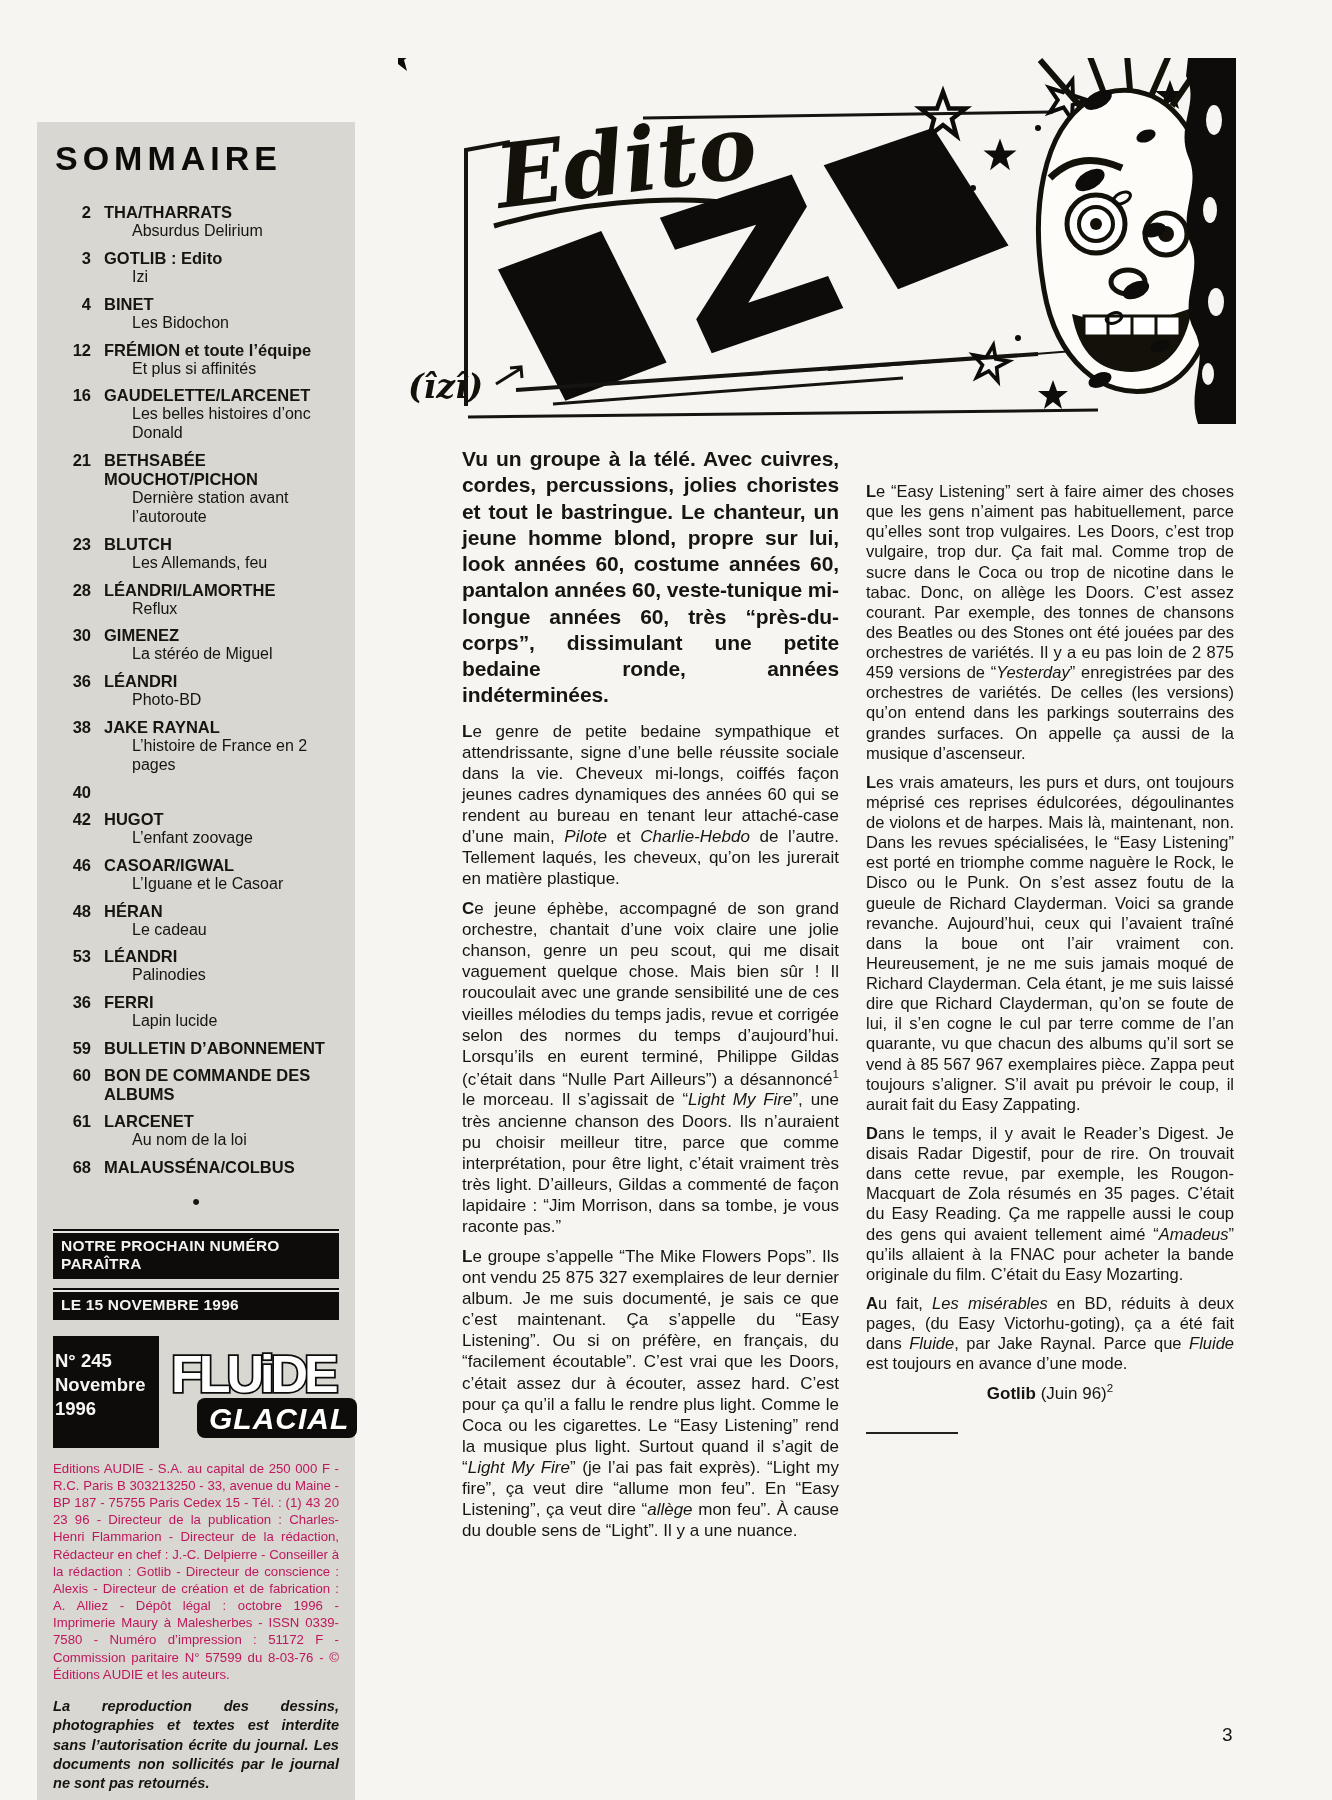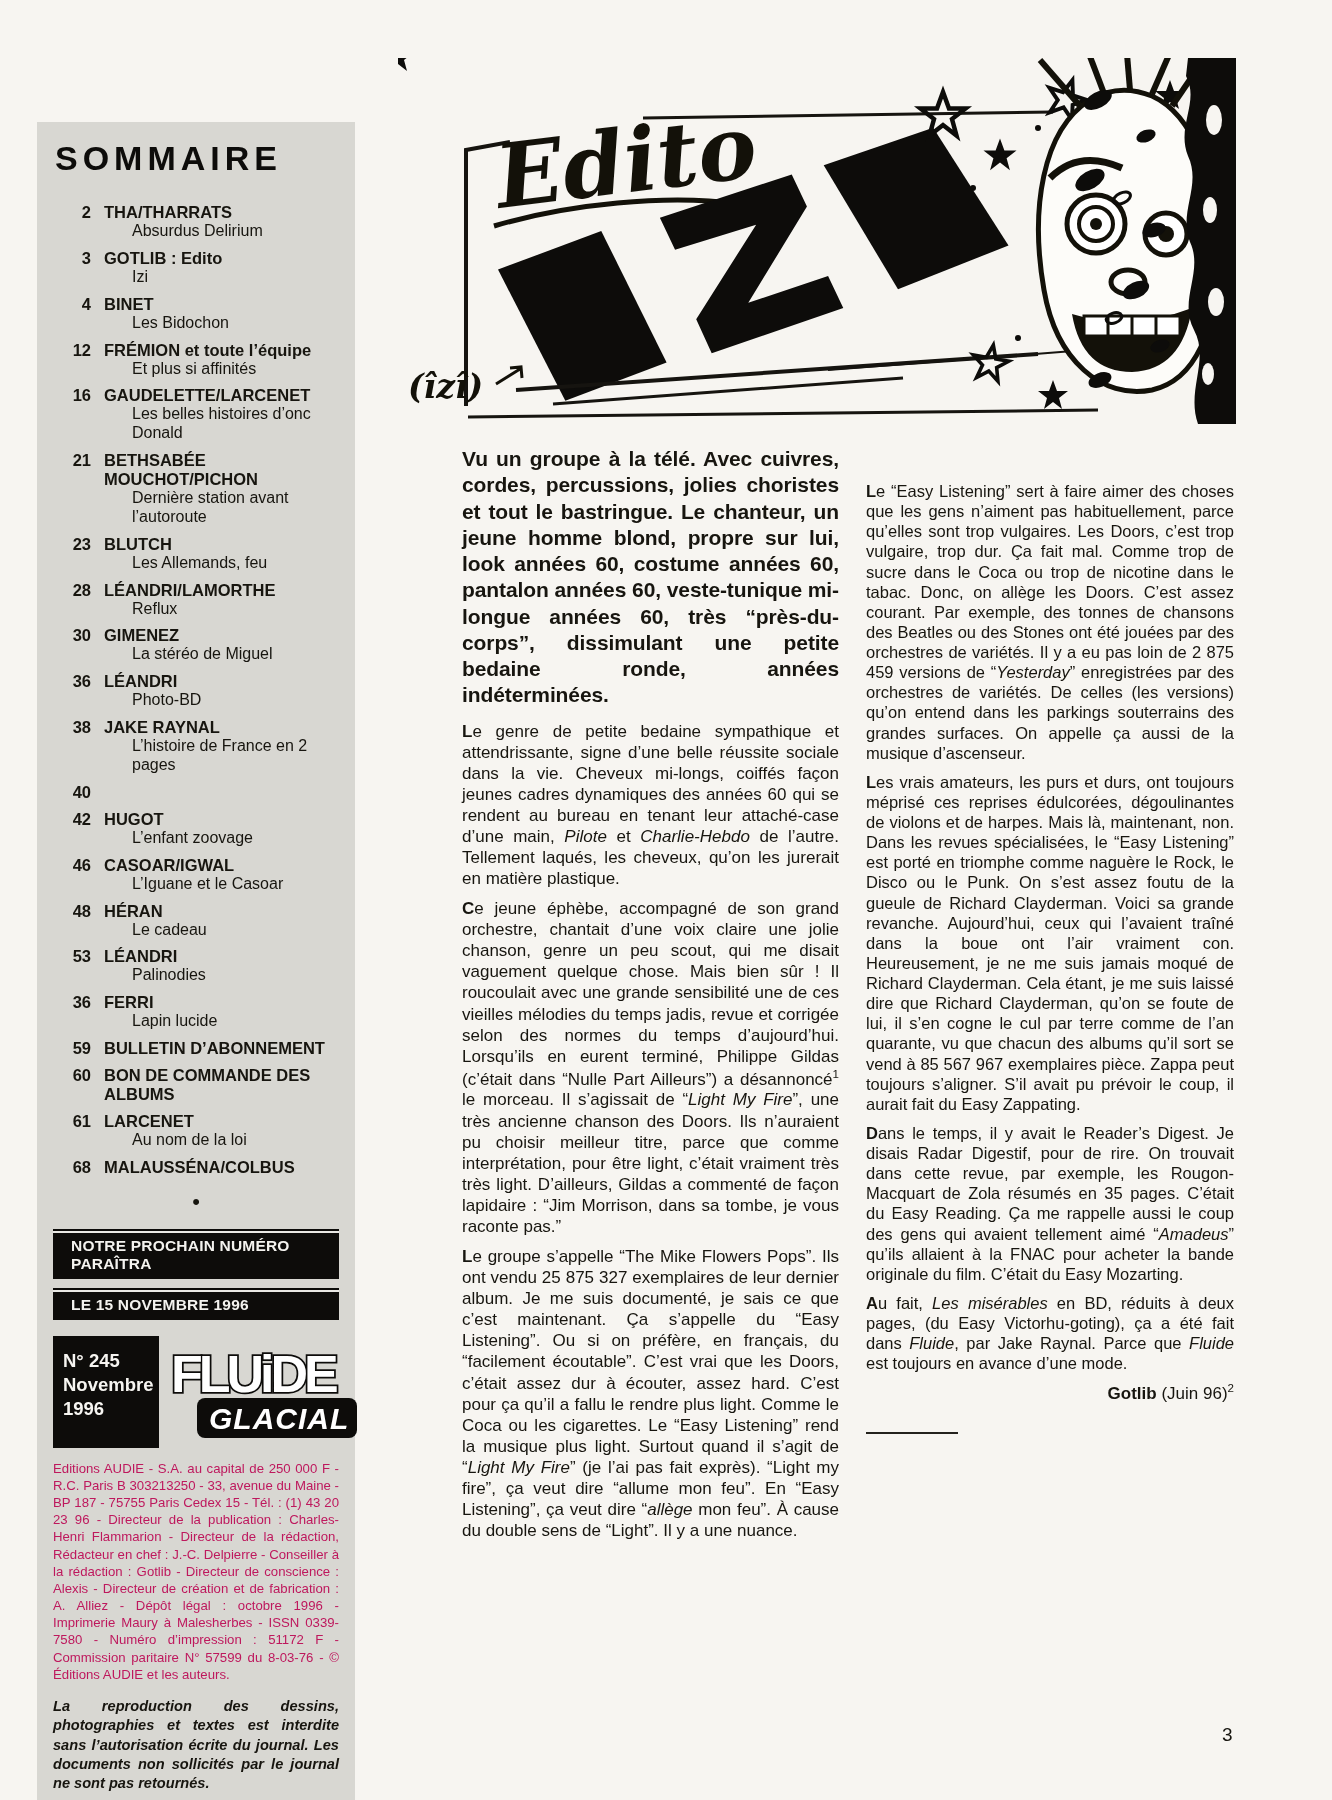--- a/index.html
+++ b/index.html
@@ -24,47 +24,47 @@
   }
   .toc-item { display:flex; margin-bottom:8px; }
   .toc-num  { width:38px; flex:0 0 38px; text-align:right; font-weight:bold;
               font-size:16.5px; line-height:1.15; padding-right:0; }
   .toc-body { padding-left:13px; }
   .toc-author { font-weight:bold; font-size:16.5px; line-height:1.15; }
   .toc-title  { font-size:16px; line-height:1.18; margin-left:28px; }
   .toc-bullet { text-align:center; font-size:22px; margin:12px 0 14px; }
   .banner {
     background:#0d0c0a; color:#f4f3ef; font-weight:bold; font-size:15.5px;
-    padding:6px 18px; margin-bottom:9px; letter-spacing:.2px;
+    padding:6px 8px; margin-bottom:9px; letter-spacing:.2px;
     border-top:2px solid #0d0c0a; box-shadow:inset 0 2px 0 #e9e8e4;
   }
   .issue-row { display:flex; gap:10px; align-items:stretch; margin:16px 0 12px; }
   .issue-box {
     background:#0d0c0a; color:#f6f5f1; width:106px; flex:0 0 106px;
-    padding:13px 10px; font-weight:bold; font-size:18.5px; line-height:1.3;
+    padding:13px 2px; font-weight:bold; font-size:18.5px; line-height:1.3;
   }
   .logo-wrap { flex:1; display:flex; align-items:center; }
   .imprint { font-size:13.2px; line-height:1.3; text-align:justify; color:#be185d; }
   .notice  { font-weight:bold; font-style:italic; font-size:14.6px;
              line-height:1.33; margin-top:14px; text-align:justify; }
   
   .header-art { position:absolute; left:398px; top:58px; width:840px; height:374px; }
   
   .col-mid   { position:absolute; left:462px; top:446px; width:377px; }
   .col-right { position:absolute; left:866px; top:450px; width:368px;margin-top:31px; }
   .intro {
     font-size:21px; font-weight:bold; line-height:1.25;
     text-align:justify; margin-bottom:12px; letter-spacing:-.1px;
   }
   .para { text-align:justify; margin-bottom:9px; }
   .col-mid   .para { font-size:17px;   line-height:1.24; }
   .col-right .para { font-size:16.5px; line-height:1.22; }
   .para .lead { font-weight:bold; }
   sup { font-size:.68em; }
-  .sig { text-align:right; font-size:17px; margin-top:2px; }
+  .sig { text-align:center; font-size:17px; margin-top:2px; }
   .sig .name { font-weight:bold; }
   .fnblock { margin-top:28px; }
   .fnrule  { width:92px; border-top:2px solid #24221d; margin-bottom:9px; }
   .footnote { font-size:14px; line-height:1.32; text-align:justify; }
   .footnote sup { margin-right:2px; }
   .pageno { position:absolute; left:1222px; top:1724px; font-size:19px; }
 </style>
 </head>
 <body>
 

